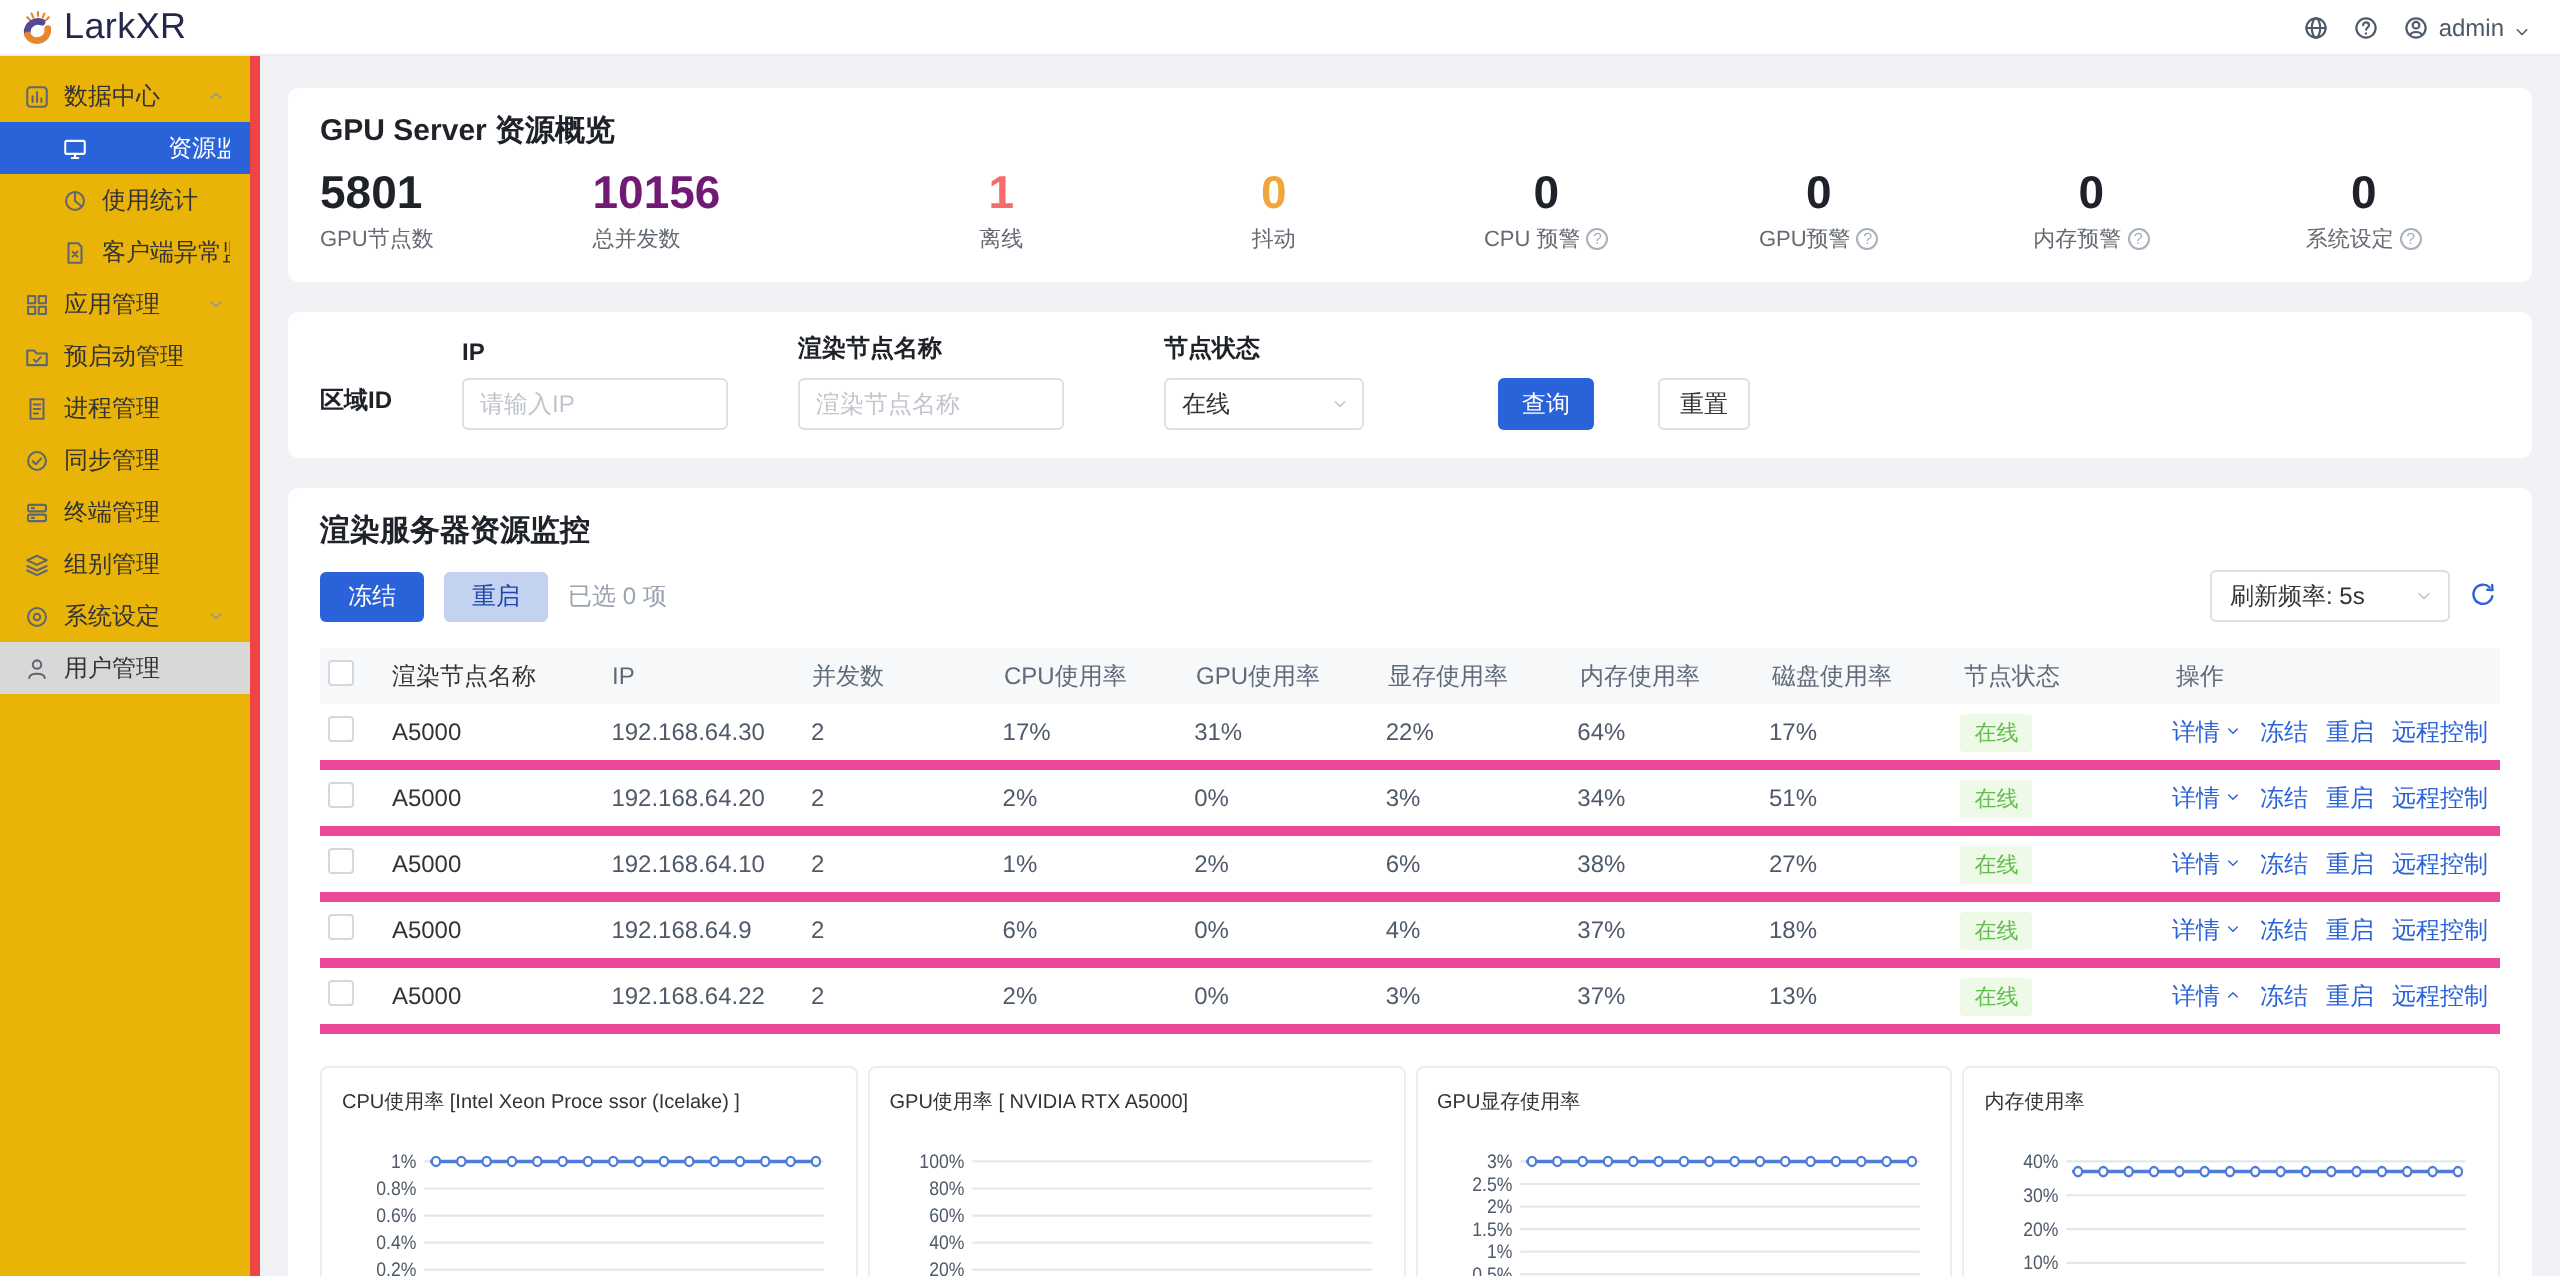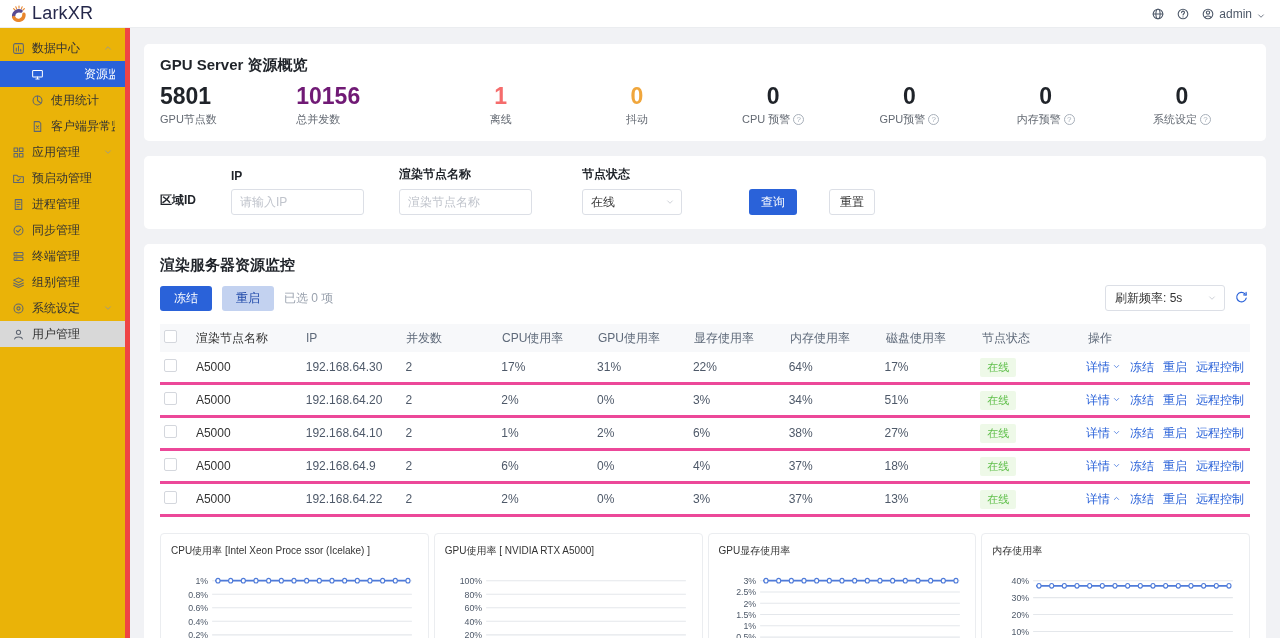--- a/index.html
+++ b/index.html
@@ -62,21 +62,21 @@
   .btn-restart { background:#c3d2f0; color:#1d47a8; padding:0 14px; height:25px; margin-left:10px; }
   .selected-count { font-size:12px; color:#9aa2ae; margin-left:10px; }
   .toolbar-right { margin-left:auto; display:flex; align-items:center; gap:9px; }
   .refresh-select { min-width:120px; height:26px; border:1px solid #dcdfe6; border-radius:3px; padding:0 7px 0 9px; font-size:12px; color:#333; display:flex; align-items:center; justify-content:space-between; gap:14px; cursor:pointer; }
   .refresh-btn { color:#2a62d9; width:16px; height:16px; cursor:pointer; display:inline-flex; }
 
   
   .table { margin-top:13px; font-size:12px; }
   .tr { display:flex; align-items:center; }
   .thead { background:#f7f8fa; height:28px; color:#5f6a7a; font-weight:500; }
-  .tbody .tr { height:33px; border-bottom:3px solid #ec4899; color:#4e5969; }
+  .tbody .tr { height:33px; border-bottom:5px solid #ec4899; color:#4e5969; }
   .td, .th { padding-right:6px; }
   .c-check { width:36px; padding-left:4px; }
   .c-name  { width:110px; color:#333; }
   .c-ip    { width:100px; }
   .c-num   { width:96px; }
   .c-status{ width:106px; }
   .c-act   { flex:1; display:flex; align-items:center; gap:9px; }
   .checkbox { width:13px; height:13px; border:1px solid #d4d7dd; border-radius:2px; background:#fff; display:inline-block; cursor:pointer; }
   .badge-online { background:#eef9e8; color:#5fbf4a; font-size:11px; padding:2px 7px; border-radius:2px; display:inline-block; }
   .alink { color:#2a62d9; font-weight:500; cursor:pointer; display:inline-flex; align-items:center; gap:2px; white-space:nowrap; }

